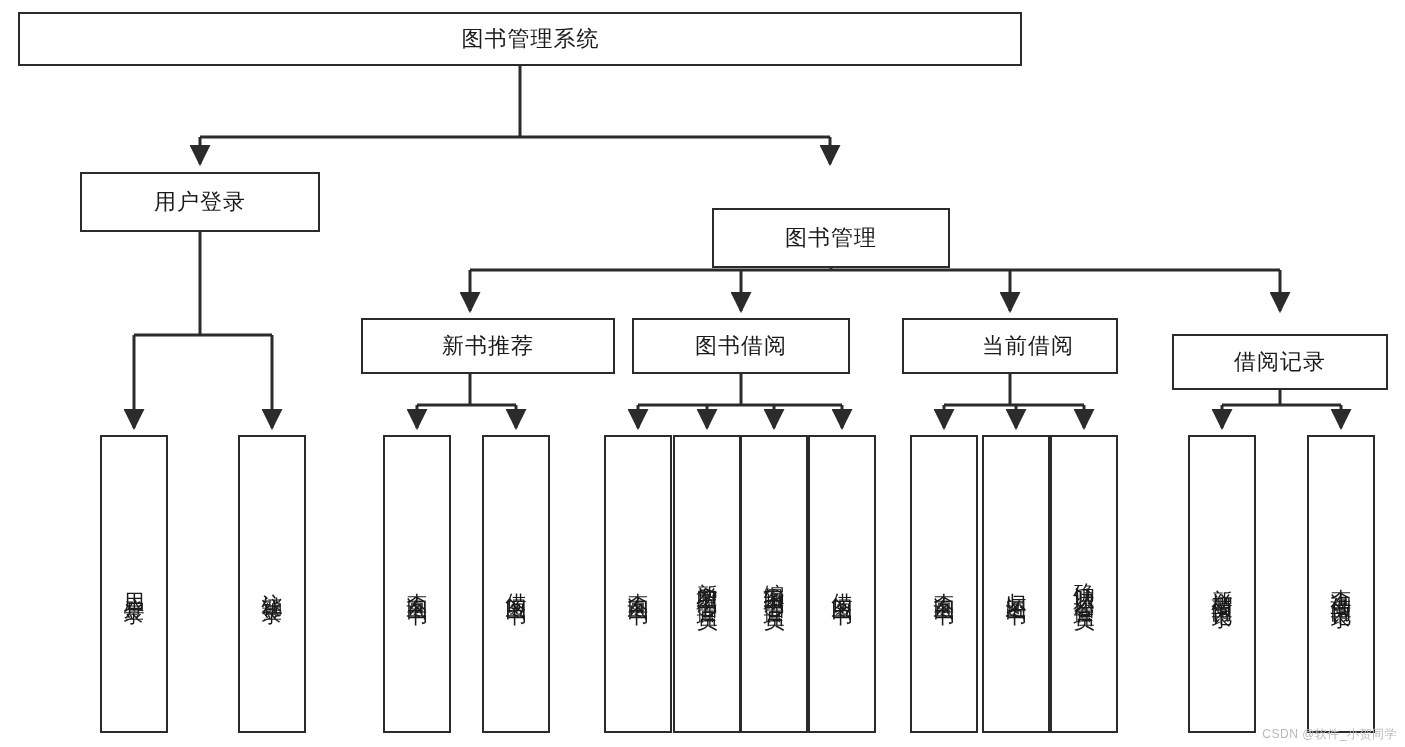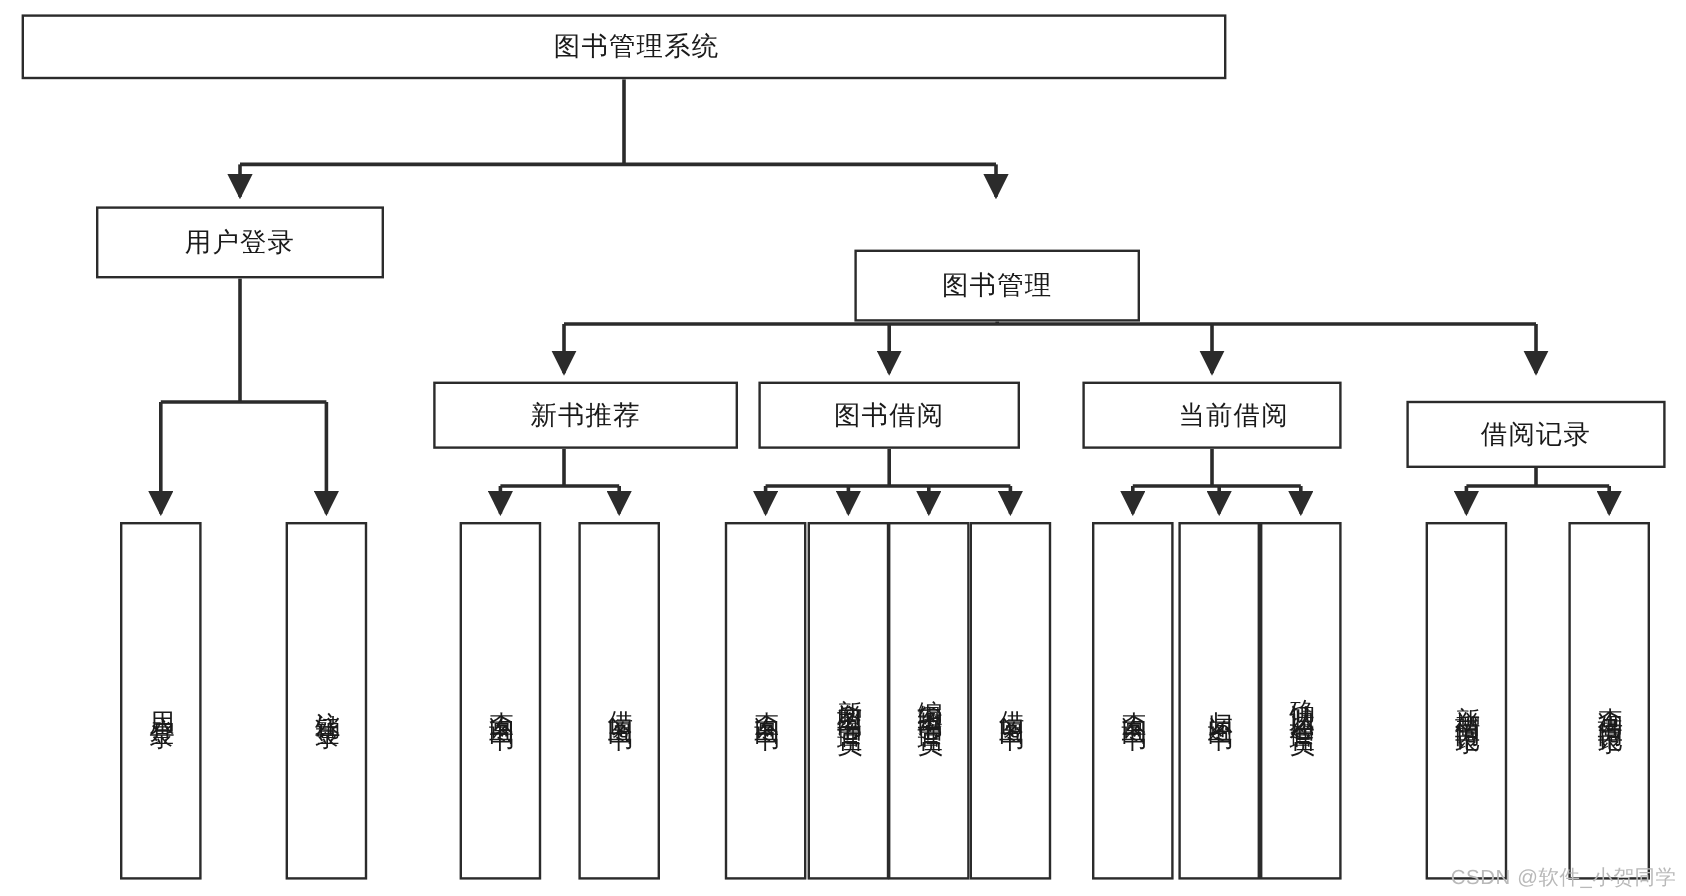--- a/index.html
+++ b/index.html
@@ -55,21 +55,21 @@
     text-orientation: upright;
     letter-spacing: 4px;
     line-height: 1.05;
     white-space: nowrap;
     text-align: center;
   }
   .watermark {
     position: absolute;
     right: 8px;
     bottom: 4px;
-    font-size: 17px;
+    font-size: 12px;
     color: #b9b9b9;
     letter-spacing: 0.5px;
     white-space: nowrap;
   }
 </style>
 </head>
 <body>
 
 <div id="canvas">
 

